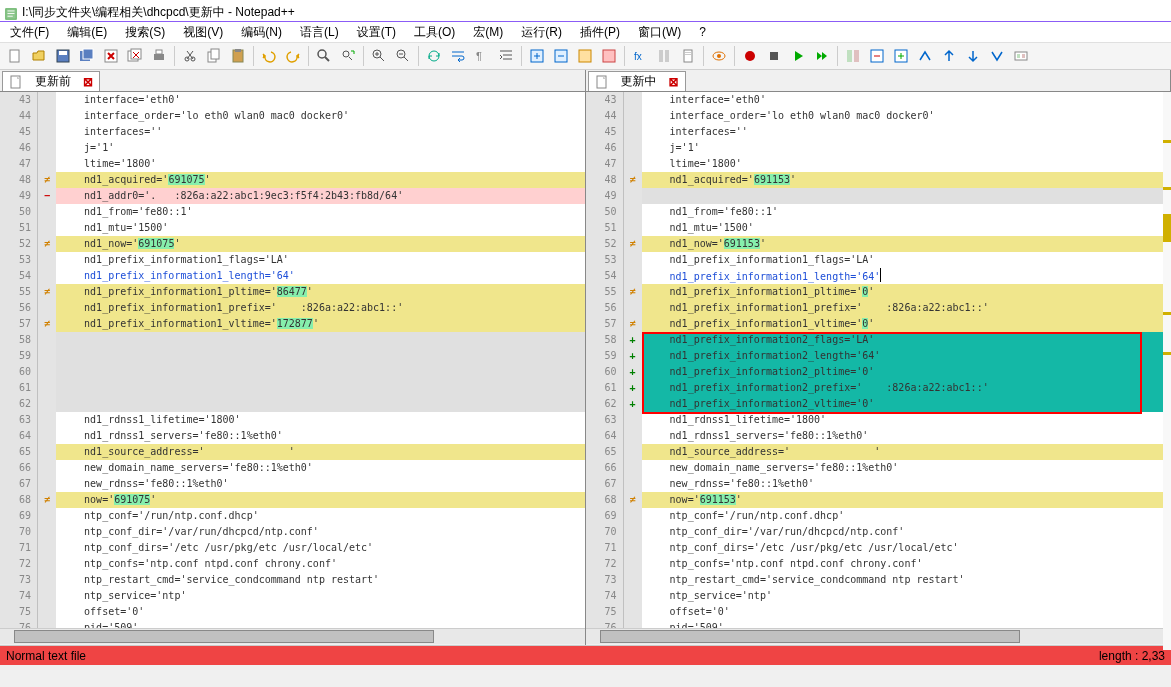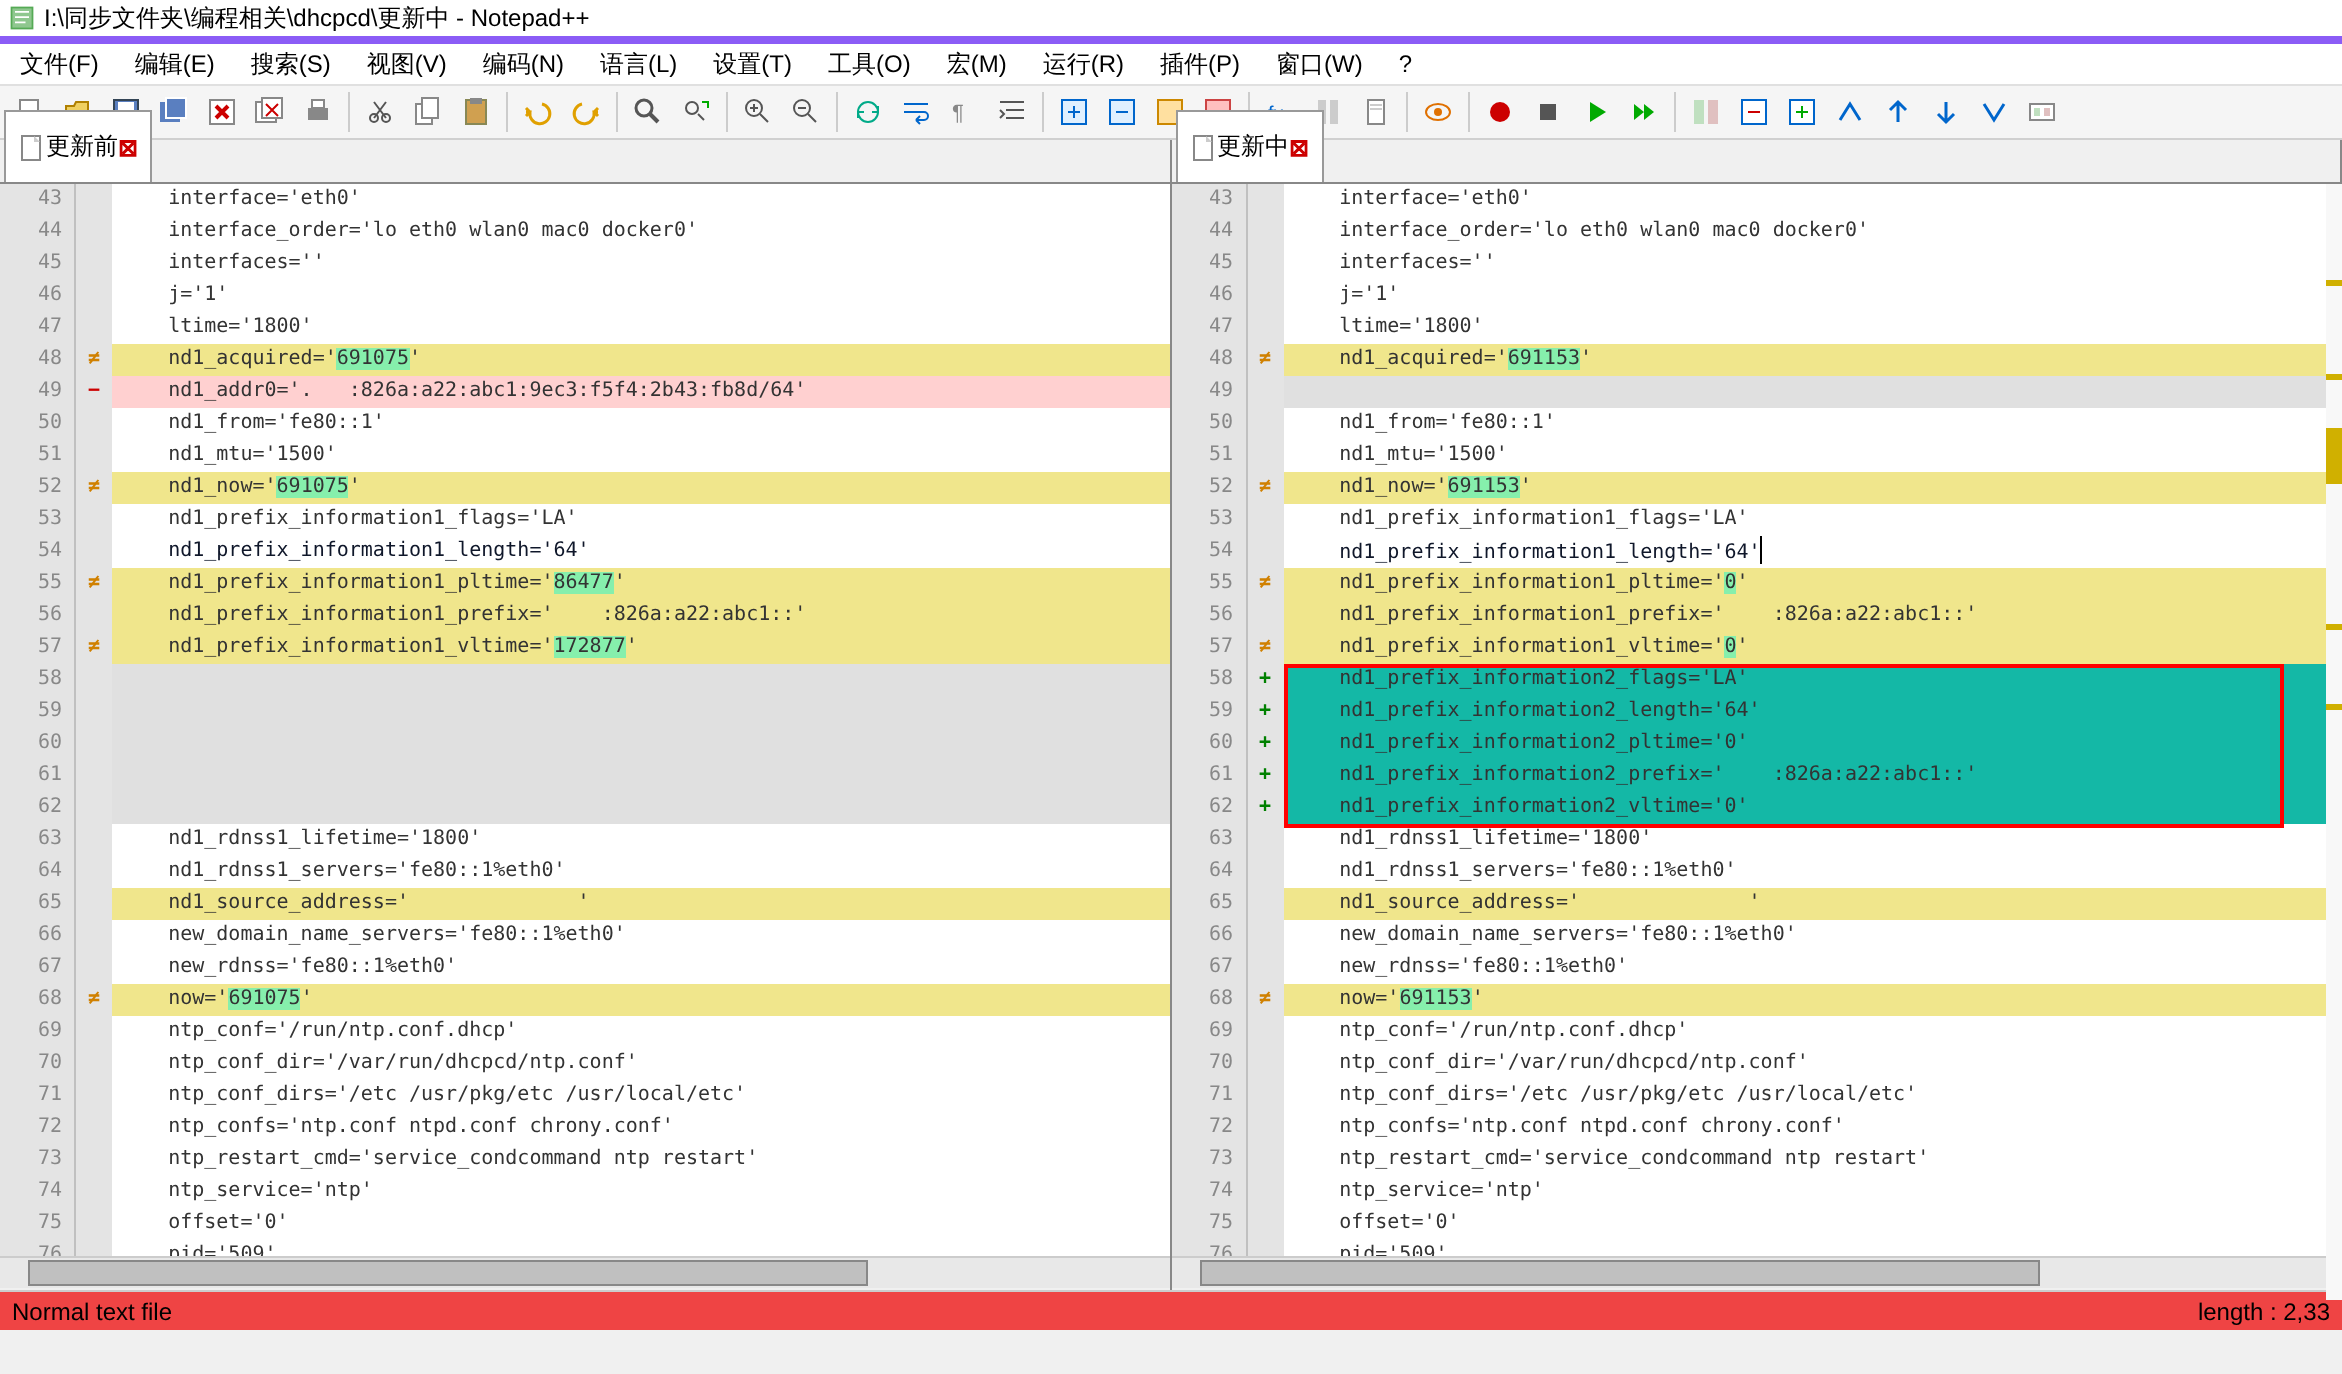--- a/index.html
+++ b/index.html
@@ -1,46 +1,46 @@
 <!DOCTYPE html>
 <html><head>
 <meta charset="utf-8">
 <style>
 * { margin:0; padding:0; box-sizing:border-box; }
 body { font-family:"Segoe UI",Tahoma,sans-serif; font-size:12px; background:#f0f0f0; width:1171px; height:687px; overflow:hidden; position:relative; }
-.titlebar { height:22px; background:#fff; border-bottom:4px solid #8b5cf6; display:flex; align-items:center; padding:0 4px; gap:4px; }
+.titlebar { height:22px; background:#fff; border-bottom:1px solid #8b5cf6; display:flex; align-items:flex-end; padding:0 4px; gap:4px; }
 .titlebar svg { width:14px; height:14px; }
 .menubar { height:20px; background:#fff; display:flex; align-items:center; padding:0 4px; gap:6px; font-size:12px; }
 .menubar span { padding:2px 6px; cursor:default; }
 .toolbar { height:28px; background:#f5f5f5; border-top:1px solid #e0e0e0; border-bottom:1px solid #d0d0d0; display:flex; align-items:center; padding:0 4px; gap:2px; }
 .tbtn { width:22px; height:22px; display:flex; align-items:center; justify-content:center; border:1px solid transparent; }
 .sep { width:1px; height:20px; background:#ccc; margin:0 2px; }
 .tabs-row { height:22px; background:#f0f0f0; border-bottom:1px solid #888; display:flex; align-items:flex-end; }
-.tab { height:36px; background:#fff; border:1px solid #999; border-bottom:none; padding:0 6px; display:flex; align-items:center; gap:0; font-size:12px; margin-left:2px; }
+.tab { height:20px; background:#fff; border:1px solid #999; border-bottom:none; padding:0 6px; display:flex; align-items:center; gap:12px; font-size:12px; margin-left:2px; }
 .tab .close { color:#c00; font-weight:bold; cursor:pointer; }
 .split { display:flex; height:575px; }
 .pane { flex:1; display:flex; flex-direction:column; border-right:1px solid #888; background:#fff; min-width:0; }
 .editor { flex:1; overflow:auto; font-family:Consolas,monospace; font-size:10px; line-height:16px; position:relative; }
 .line { display:flex; height:16px; white-space:pre; }
 .gutter { width:38px; text-align:right; padding-right:6px; color:#888; background:#e4e4e4; border-right:1px solid #c0c0c0; flex-shrink:0; }
 .marker { width:18px; flex-shrink:0; background:#e4e4e4; display:flex; align-items:center; justify-content:center; }
 .code { flex:1; padding-left:4px; color:#333; }
 .hl-change { background:#f0e68c; }
 .hl-change .code { background:#f0e68c; }
 .hl-del { background:#ffd0d0; }
 .hl-del .code { background:#ffd0d0; }
 .hl-add { background:#d0f0d0; }
 .hl-add .code { background:#14b8a6; }
 .hl-fill { background:#e0e0e0; }
 .hl-fill .code { background:#e0e0e0; }
 .diff-inline { background:#86efac; }
 .mark-change { color:#d08000; font-weight:bold; }
 .mark-del { color:#c00; font-weight:bold; }
 .mark-add { color:#008000; font-weight:bold; }
-.kw { color:#0f172a; }
+.kw { color:#1d4ed8; }
 .redbox { position:absolute; border:2px solid red; pointer-events:none; }
 .hscroll { height:17px; background:#f0f0f0; border-top:1px solid #ccc; }
 .hscroll-track { height:15px; background:#e8e8e8; position:relative; }
 .hscroll-thumb { position:absolute; height:13px; top:1px; background:#c0c0c0; border:1px solid #888; }
 .statusbar { height:20px; background:#ef4444; border-top:1px solid #ccc; display:flex; align-items:center; font-size:12px; padding:0 6px; justify-content:space-between; }
 .overview { position:absolute; right:0; top:92px; width:8px; height:558px; background:#f8f8f8; }
 .ov-mark { position:absolute; width:8px; height:3px; }
 .caret { display:inline-block; width:1px; height:14px; background:#000; vertical-align:text-bottom; }
 </style>
 </head>

